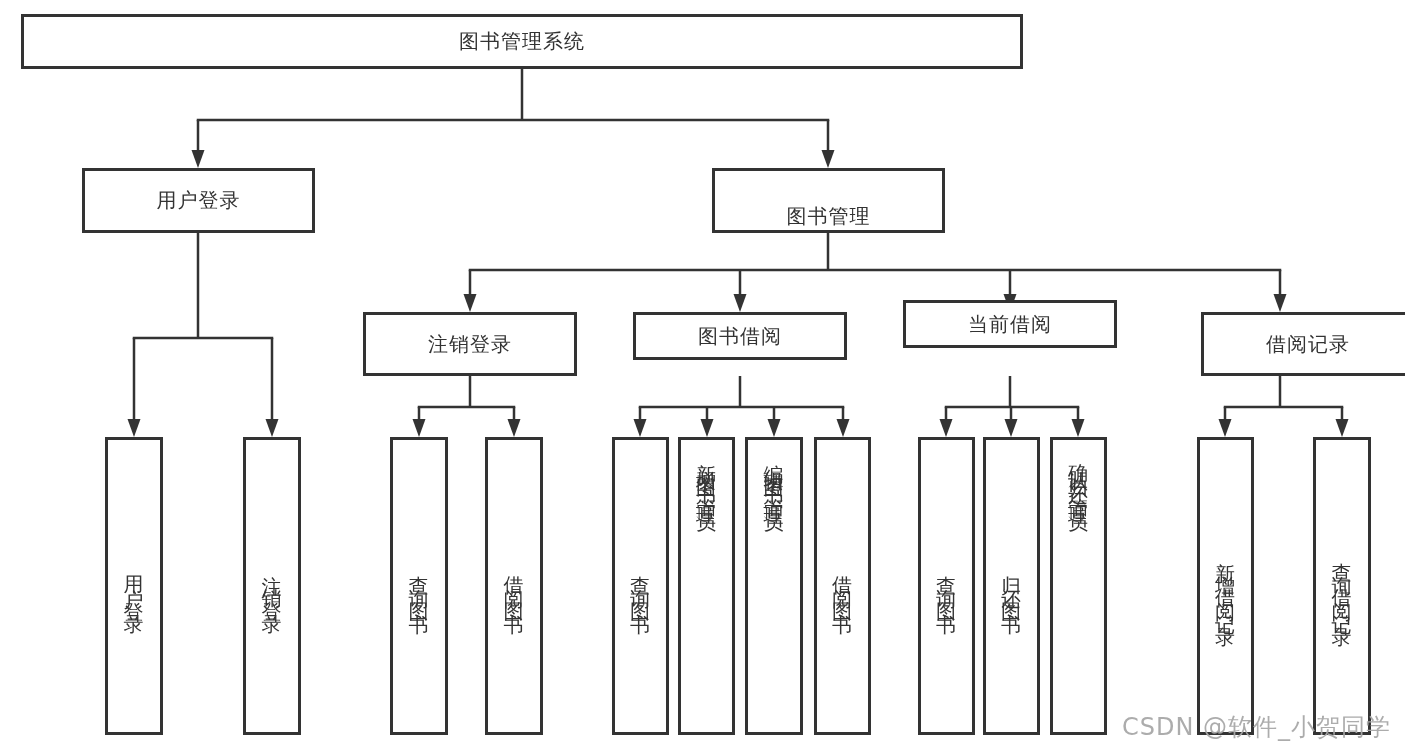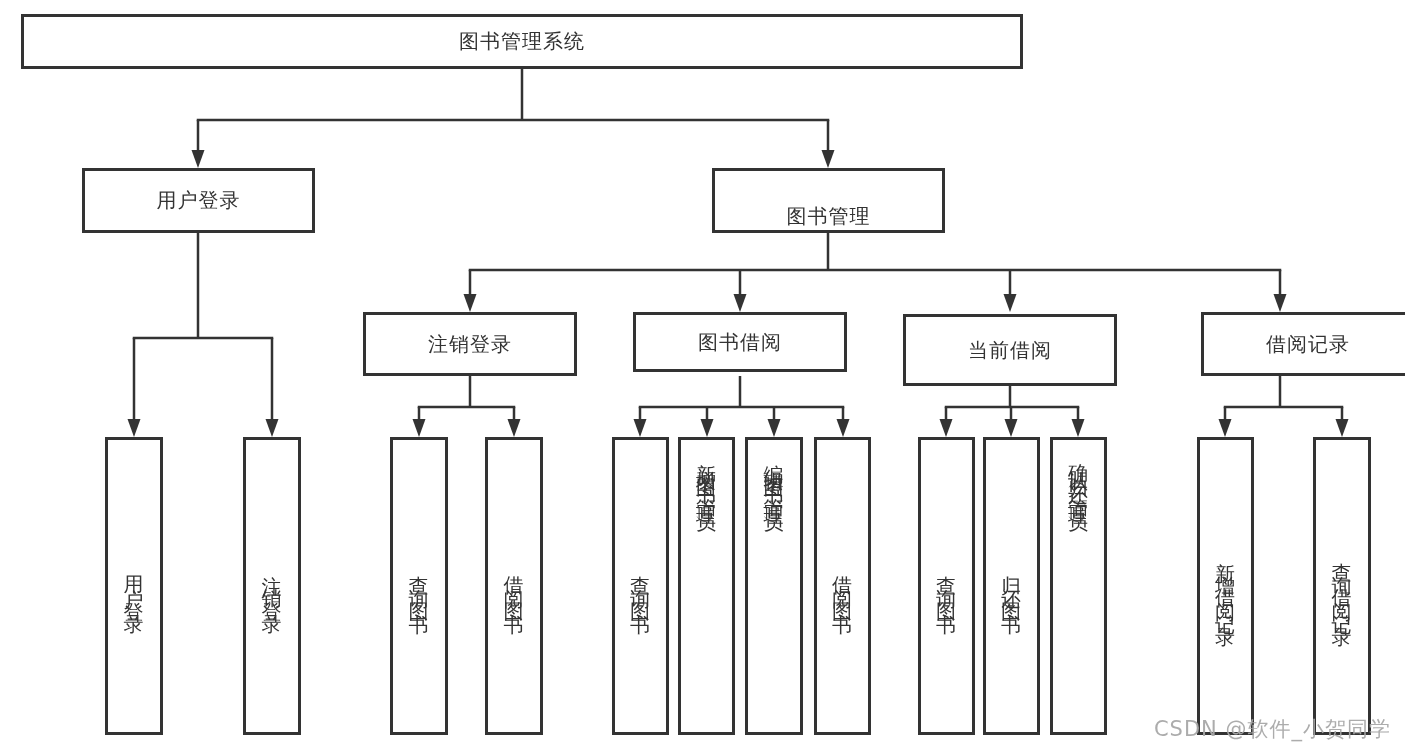--- a/index.html
+++ b/index.html
@@ -16,21 +16,21 @@
   .hlabel { font-size:20px; letter-spacing:1px; white-space:nowrap; }
   .vnode { width:58px; top:437px; height:298px; }
   .vlabel {
     writing-mode:vertical-rl; text-orientation:mixed;
     font-size:20px; letter-spacing:13px; line-height:1;
   }
   .vnode.long { align-items:flex-start; padding-top:8px; }
   .vnode.long .vlabel { letter-spacing:7px; }
   .watermark {
     position:absolute; right:14px; bottom:4px;
-    font-size:21px; letter-spacing:1px; color:#a8a8a8; opacity:.95;
+    font-size:24px; letter-spacing:1px; color:#a8a8a8; opacity:.95;
     white-space:nowrap;
   }
 </style>
 </head>
 <body>
 
 <div class="canvas">
 
   <svg class="connectors" viewBox="0 0 1405 747" xmlns="http://www.w3.org/2000/svg">
     <g stroke="#333333" stroke-width="2.5" fill="none">
@@ -105,24 +105,24 @@
   <div class="node" style="left:82px; top:168px; width:233px; height:65px;">
     <span class="hlabel">用户登录</span>
   </div>
   <div class="node" style="left:712px; top:168px; width:233px; height:65px;align-items:flex-end;">
     <span class="hlabel">图书管理</span>
   </div>
 
   <div class="node" style="left:363px; top:312px; width:214px; height:64px;">
     <span class="hlabel">注销登录</span>
   </div>
-  <div class="node" style="left:633px; top:312px; width:214px; height:60px;justify-content:center;">
+  <div class="node" style="left:633px; top:312px; width:214px; height:48px;justify-content:center;">
     <span class="hlabel">图书借阅</span>
   </div>
-  <div class="node" style="left:903px; top:314px; width:214px; height:72px;">
+  <div class="node" style="left:903px; top:300px; width:214px; height:48px;">
     <span class="hlabel">当前借阅</span>
   </div>
   <div class="node" style="left:1173px; top:312px; width:214px; height:64px;margin-left:28px;">
     <span class="hlabel">借阅记录</span>
   </div>
 
   <div class="node vnode" style="left:105px;">
     <span class="vlabel">用户登录</span>
   </div>
   <div class="node vnode" style="left:243px;">

